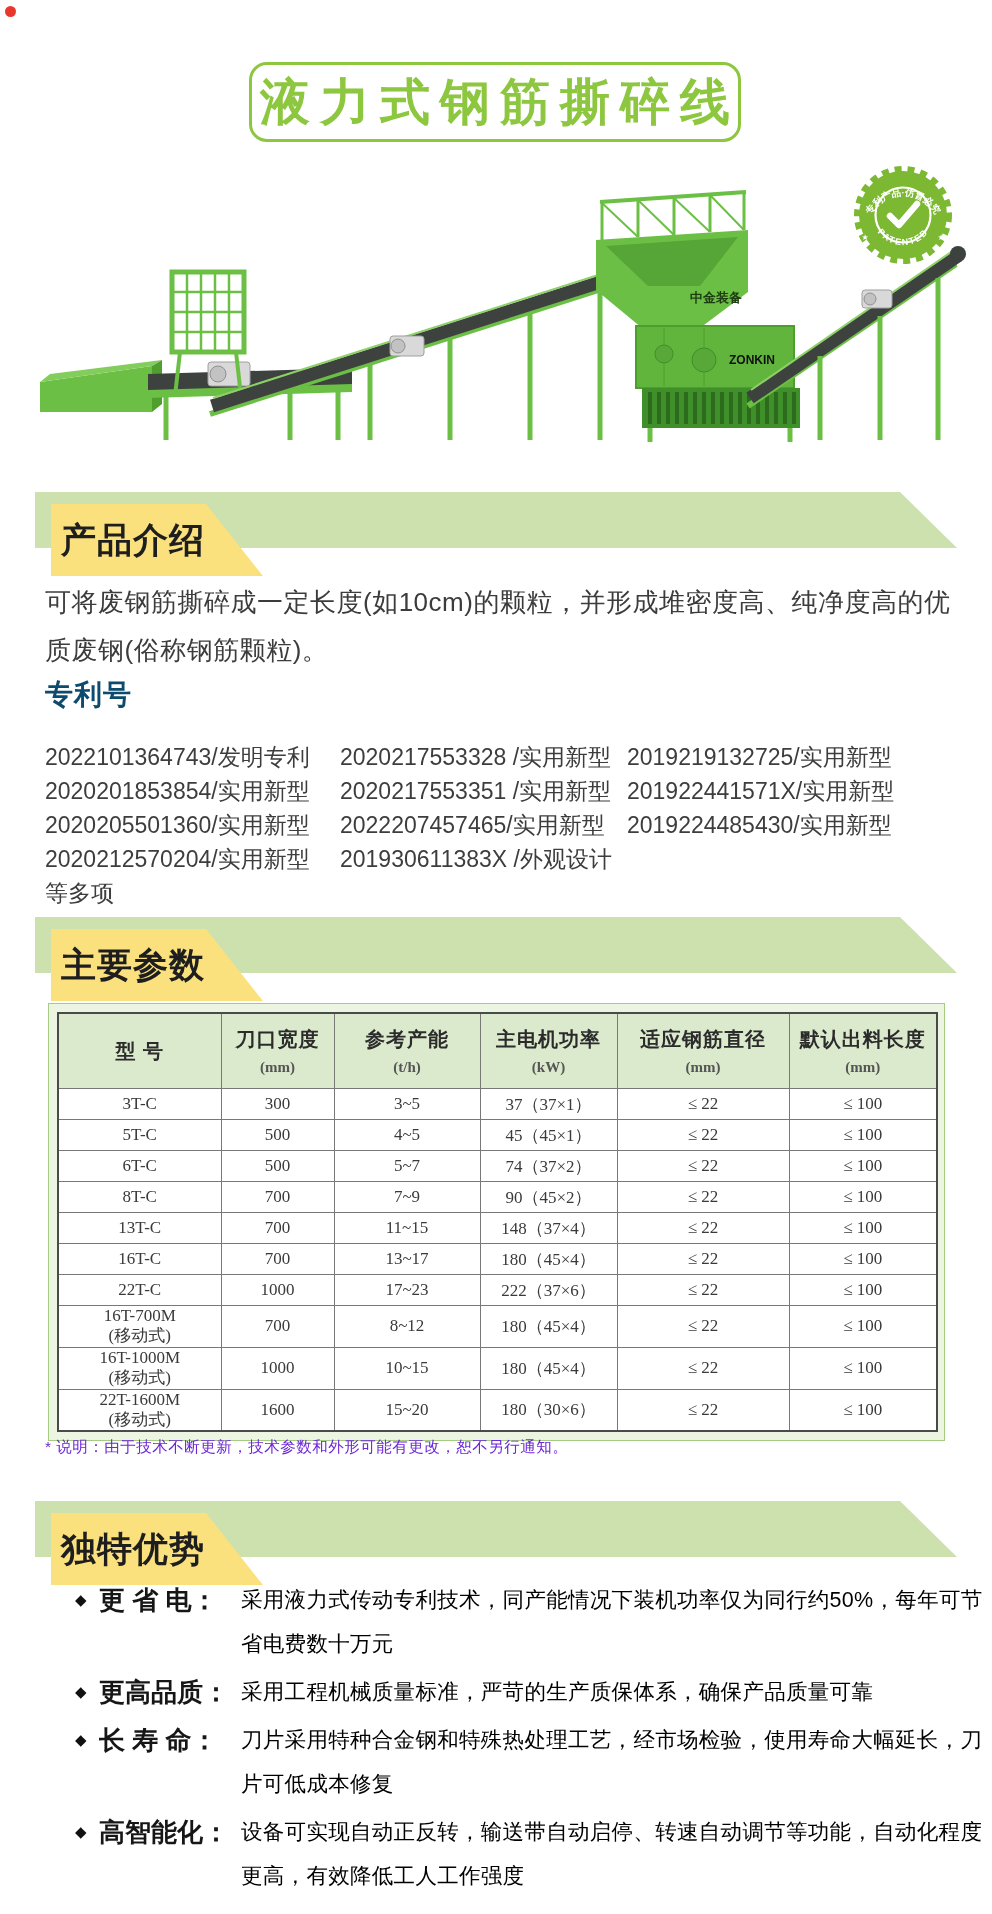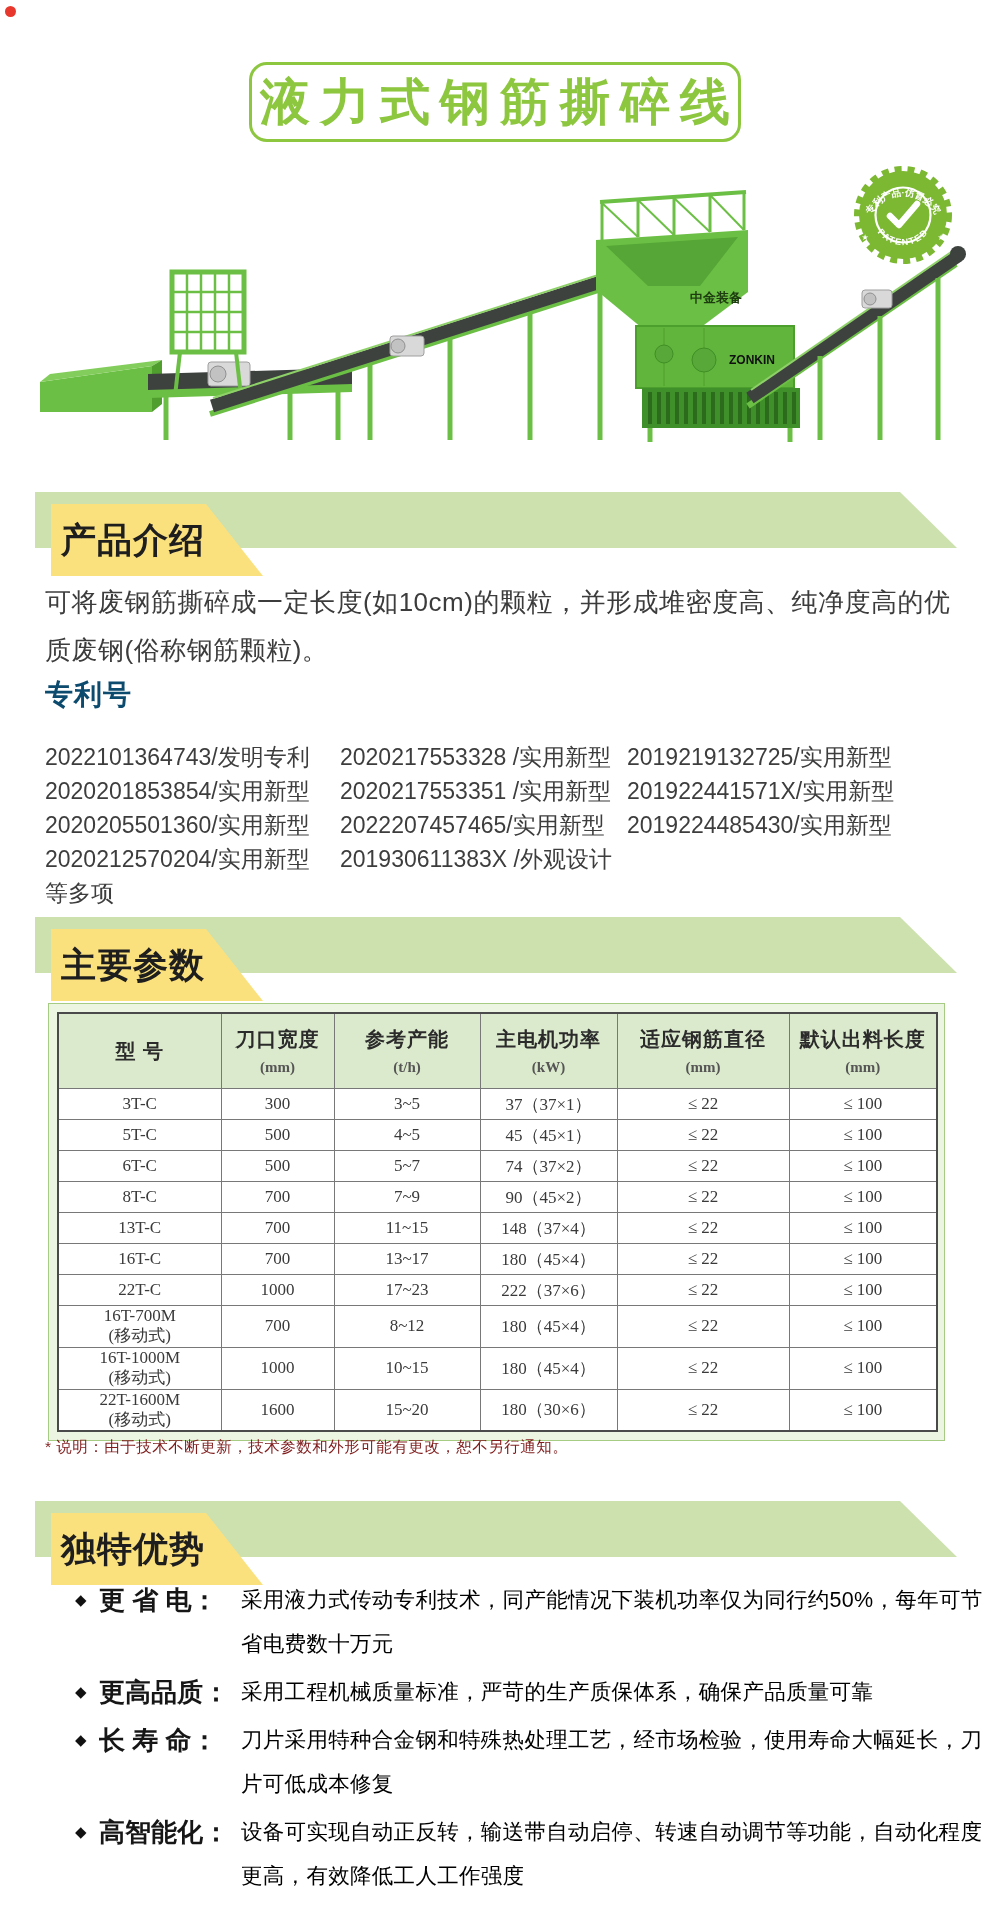--- a/index.html
+++ b/index.html
@@ -44,21 +44,21 @@
                border:2px solid #4a4a4a;background:#fff;}
   .param-table th,.param-table td{border:1px solid #787878;text-align:center;vertical-align:middle;padding:0;}
   .param-table thead th{height:74px;background:#dbe9cc;}
   .th-label{font-size:20px;font-weight:bold;color:#2b2b2b;letter-spacing:1px;}
   .th-unit{font-family:"Liberation Serif","DejaVu Serif",serif;font-size:15px;color:#555;margin-top:6px;}
   .param-table td{font-family:"Liberation Serif","DejaVu Serif",serif;font-size:17px;color:#3a3a3a;}
   .param-table tr.single td{height:30px;}
   .param-table tr.double td{height:39px;}
   .model-cell{white-space:pre-line;line-height:1.2;}
 
-  .table-note{position:absolute;left:45px;top:1437px;font-size:15.5px;color:#7f1d1d;letter-spacing:.5px;}
+  .table-note{position:absolute;left:45px;top:1437px;font-size:15.5px;color:#6d28d9;letter-spacing:.5px;}
 
   
   .adv-list{position:absolute;left:75px;top:1578px;width:890px;}
   .adv-item{display:flex;align-items:flex-start;margin-bottom:4px;}
   .adv-bullet{width:24px;font-size:15px;line-height:44px;color:#111;flex:0 0 auto;}
   .adv-label{flex:0 0 auto;width:118px;font-size:26px;font-weight:bold;color:#161616;line-height:44px;white-space:pre;}
   .adv-text{flex:0 0 755px;font-size:21.5px;color:#000000;line-height:44px;letter-spacing:.3px;margin-left:24px;}
 </style>
 </head>
 <body>

